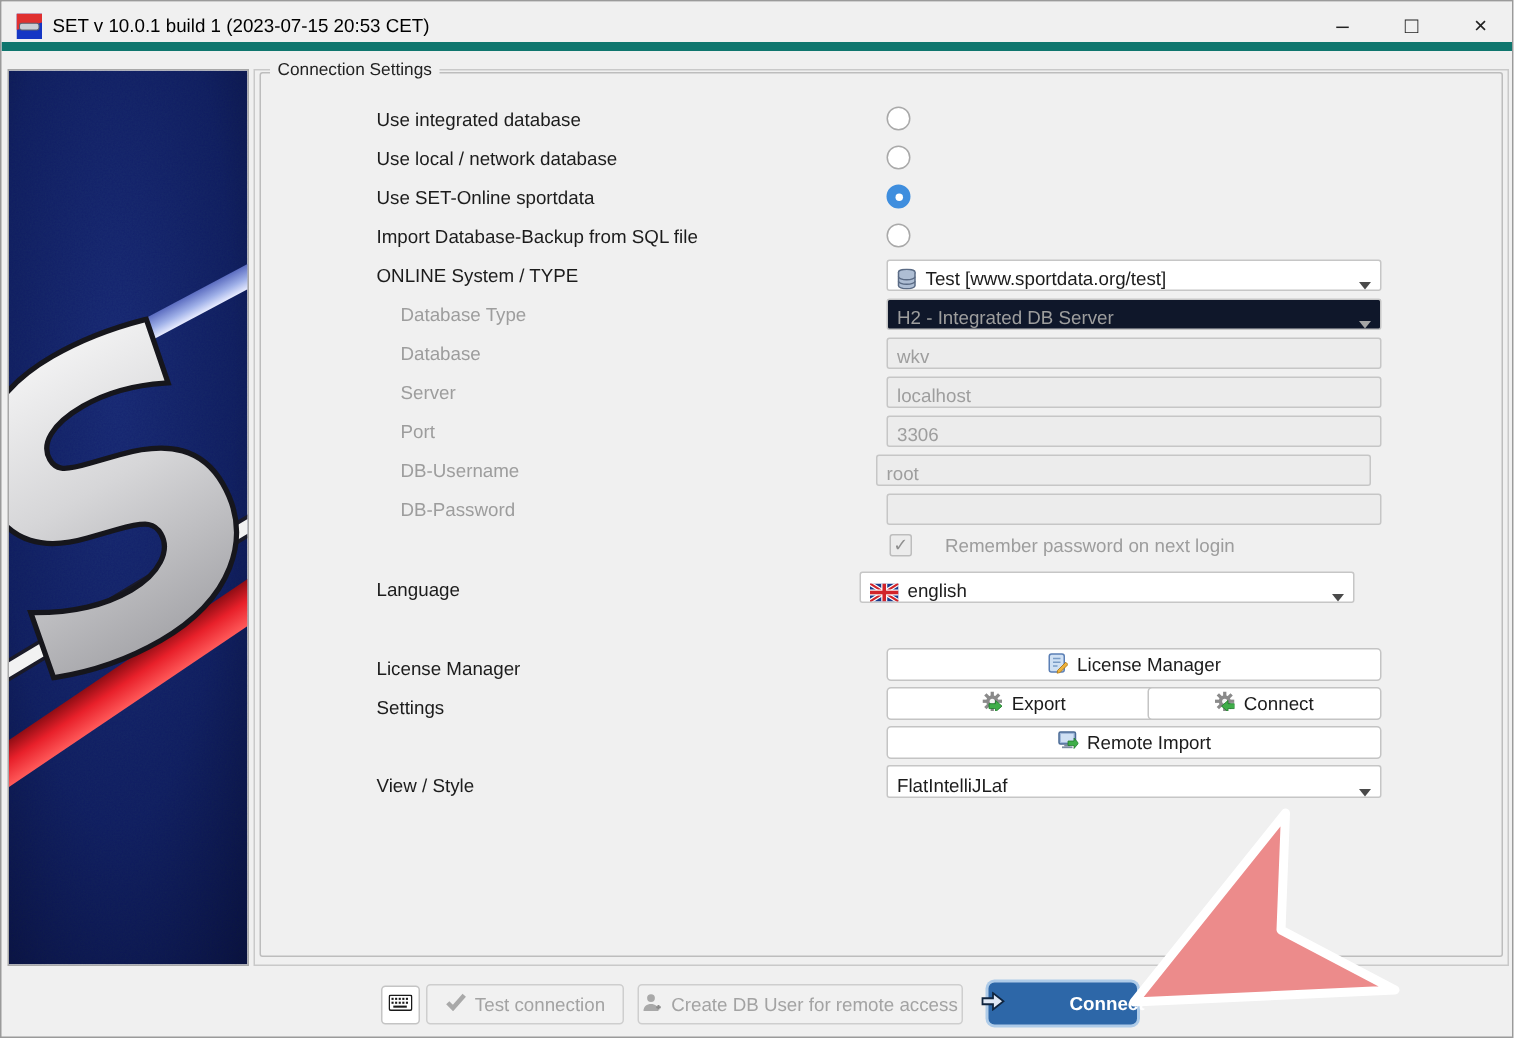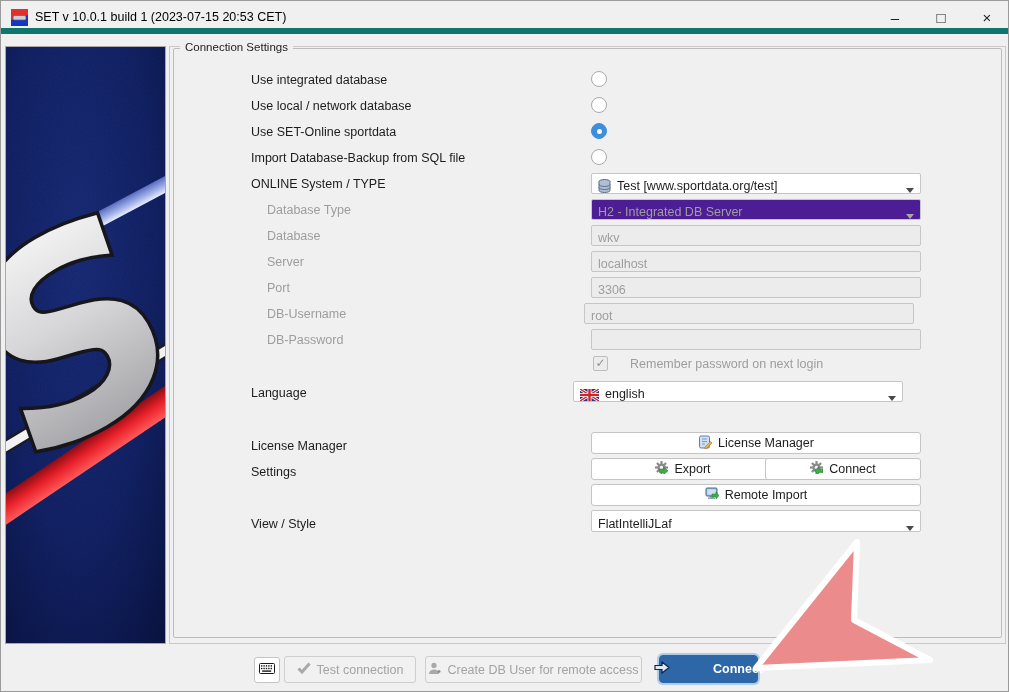--- a/index.html
+++ b/index.html
@@ -26,21 +26,21 @@
   .lbl.dis { color:#9d9d9d;margin-left:16px; }
   
   .radio { position:absolute; width:16px; height:16px; border:1px solid #a9a9a9; border-radius:50%; background:#fff; }
   .radio.sel { background:#3f8ede; border-color:#3f8ede; }
   .radio.sel::after { content:""; position:absolute; left:5px; top:5px; width:5px; height:5px; border-radius:50%; background:#fff; }
   
   .field, .combo { position:absolute; width:330px; height:21px; border:1px solid #c6c6c6; border-radius:2px;
     font-size:12.5px; display:flex; align-items:flex-end; padding:0 6px; white-space:nowrap; }
   .field { background:#ececec; color:#9e9e9e; }
   .combo.en { background:#fff; color:#1c1c1c; }
-  .combo.dis { background:#4c1d95; color:#9e9e9e; }
+  .combo.dis { background:#0f172a; color:#9e9e9e; }
   .caret { width:0; height:0; border-left:4px solid transparent; border-right:4px solid transparent; border-top:5px solid #4a4a4a; margin-left:auto; }
   .caret.dis { border-top-color:#a6a6a6; }
   .combo .ico { margin-right:6px; display:inline-flex; }
   
   .checkbox { position:absolute; width:15px; height:15px; border:1px solid #bdbdbd; border-radius:2px; background:#ececec;
     color:#8f8f8f; font-size:12px; line-height:13px; text-align:center; }
   
   .btn { position:absolute; background:#fff; border:1px solid #c4c4c4; border-radius:3px; display:flex; align-items:center;
     justify-content:center; gap:6px; font-size:12.5px; color:#1c1c1c; }
   .btn.dis { background:#f1f1f1; color:#a3a3a3; border-color:#cecece; }

